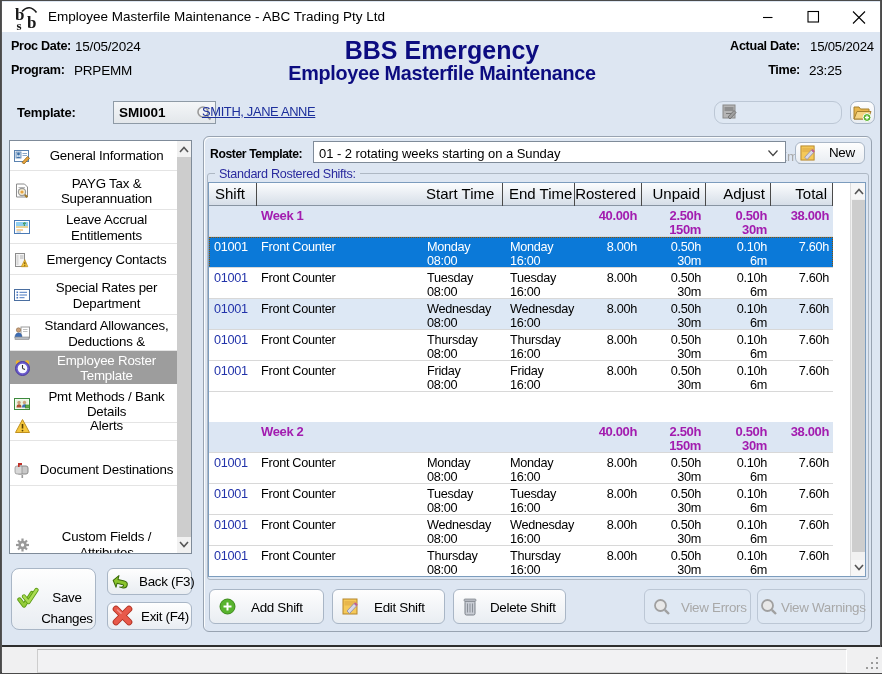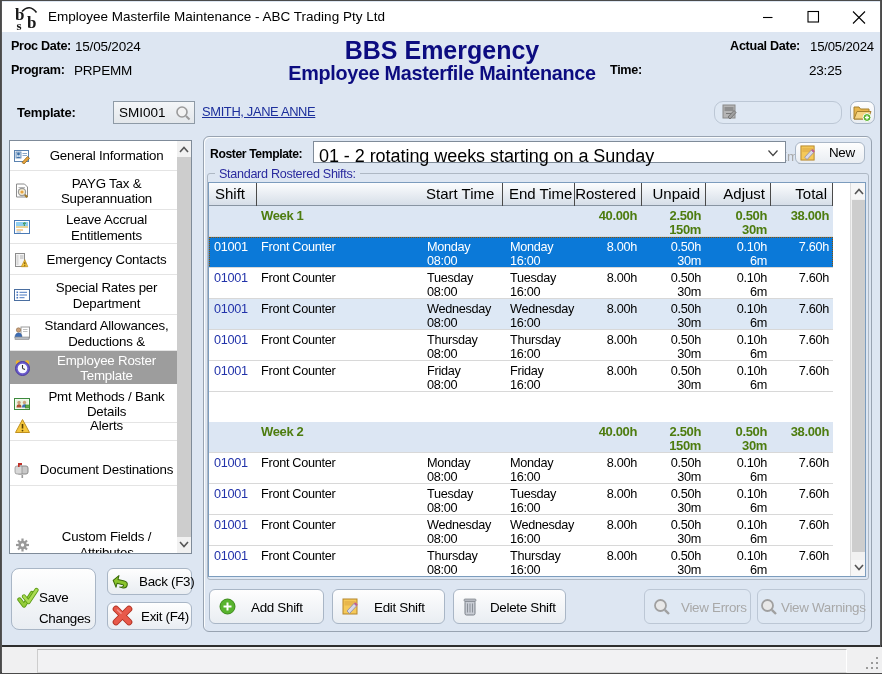--- a/index.html
+++ b/index.html
@@ -6,57 +6,57 @@
 html,body { width:882px; height:674px; overflow:hidden; }
 body { font-family:"Liberation Sans", sans-serif; font-size:13px; color:#000; }
 #win { position:absolute; left:0; top:0; width:882px; height:674px; background:#dde6f2; border:1px solid #4a4a4a; }
 #titlebar { position:absolute; left:1px; top:1px; width:879px; height:30px; background:#fff; }
 #tbtitle { position:absolute; left:46px; top:7px; font-size:13.5px; color:#000; }
 .hlabel { position:absolute; font-weight:bold; font-size:12.6px; letter-spacing:-0.3px; }
 .hval { position:absolute; font-size:13.5px; letter-spacing:-0.2px; }
 #bigtitle { position:absolute; left:0; top:35px; width:882px; text-align:center; font-size:25px; font-weight:bold; color:#0c0c80; }
 #subtitle { position:absolute; left:0; top:61px; width:882px; text-align:center; font-size:19.8px; font-weight:bold; color:#0c0c80; letter-spacing:-0.3px; }
 #emplabel { position:absolute; left:16px; top:104px; font-weight:bold; font-size:13px; letter-spacing:-0.2px; }
-#empbox { position:absolute; left:112px; top:100px; width:82px; height:23px; background:linear-gradient(#f4f6f8,#e3e7eb); border:1px solid #8e9aa6; }
+#empbox { position:absolute; left:112px; top:100px; width:103px; height:23px; background:linear-gradient(#f4f6f8,#e3e7eb); border:1px solid #8e9aa6;font-weight:bold; }
 #empbox span { position:absolute; left:5px; top:3px; font-size:13.5px; }
 #emplink { position:absolute; left:201px; top:103px; font-size:12.9px; letter-spacing:-0.35px; color:#1c2f9c; text-decoration:underline; }
 .btn { position:absolute; background:linear-gradient(#fefefe,#e9edf2); border:1px solid #a9b6c6; border-radius:6px; }
 .btn.disabled { background:#dfe8f3; border-color:#bcc7d5; }
 .btnlabel { position:absolute; font-size:13.4px; letter-spacing:-0.3px; }
 .gray { color:#a8a8a8; }
 #sidebar { position:absolute; left:8px; top:139px; width:183px; height:414px; background:#fff; border:1px solid #7f8b99; overflow:hidden; }
 .sbrow { position:absolute; left:0; width:167px; }
 .sbrow .tx { position:absolute; left:26px; width:141px; text-align:center; font-size:13.3px; letter-spacing:-0.2px; line-height:15.5px; top:50%; transform:translateY(-50%); white-space:nowrap; }
 .sbrow .sep { position:absolute; left:0; bottom:0; width:167px; height:1px; background:#e4e4e4; }
 .sbicon { position:absolute; left:4px; top:50%; transform:translateY(-50%); }
 .sbsel { background:#9d9d9d; }
 .sbsel .tx { color:#fff; }
 #sbscroll { position:absolute; right:0; top:0; width:14px; height:412px; background:#f1f1f1; }
 #sbscroll .thumb { position:absolute; left:0; top:16px; width:14px; height:380px; background:#cdcdcd; }
 .arr { position:absolute; left:0; width:14px; height:16px; background:#f1f1f1; text-align:center; }
 #panel { position:absolute; left:202px; top:135px; width:669px; height:496px; border:1px solid #98a3b1; border-radius:6px; box-shadow:inset 1px 1px 0 rgba(255,255,255,0.85); }
 #rtlabel { position:absolute; left:209px; top:146px; font-weight:bold; font-size:12.2px; letter-spacing:-0.4px; }
 #rtdrop { position:absolute; left:312px; top:140px; width:473px; height:22px; background:#fff; border:1px solid #7f8b99; }
-#rtdrop span { position:absolute; left:5px; top:4px; font-size:18px; letter-spacing:-0.05px; }
+#rtdrop span { position:absolute; left:5px; top:4px; font-size:13px; letter-spacing:-0.05px; }
 #fieldset { position:absolute; left:206px; top:172px; width:662px; height:407px; border:1px solid #aeb8c4; border-radius:3px; }
 #fslegend { position:absolute; left:214px; top:166px; background:#dde6f2; padding:0 4px; font-size:12.6px; letter-spacing:-0.3px; color:#2a2a9e; }
 #tbl { position:absolute; left:207px; top:181px; width:658px; height:395px; background:#fff; border:1px solid #7c9cbd; overflow:hidden; }
 #thead { position:absolute; left:0; top:0; width:624px; height:23px; background:linear-gradient(#fcfdfe,#d6dee8); border-bottom:1px solid #8894a2; }
 .th { position:absolute; top:0; height:23px; border-right:1px solid #4a4a4a; font-size:15px; line-height:22px; }
 .thl { padding-left:6px; }
 .thr { text-align:right; padding-right:5px; }
 .row { position:absolute; left:0; width:624px; height:31px; }
 .row .bline { position:absolute; left:0; bottom:0; width:624px; height:1px; background:#d8d8d8; }
 .c { position:absolute; font-size:12.7px; letter-spacing:-0.3px; line-height:14px; white-space:pre; }
 .cr { text-align:right; }
 .rowsel { background:#0b79d8; outline:1px dotted #8a5200; outline-offset:-1px; }
 .rowsel .c { color:#fff; }
 .rowblue { background:#dde8f5; }
 .weekrow { background:#dce6f3; }
-.weekrow .c { color:#4d7c0f; font-weight:bold; letter-spacing:-0.35px; font-size:13px; }
+.weekrow .c { color:#a21caf; font-weight:bold; letter-spacing:-0.35px; font-size:13px; }
 .num { color:#2233aa; }
 #tscroll { position:absolute; left:641px; top:0; width:15px; height:393px; background:#f1f1f1; border-left:1px solid #dcdcdc; }
 #tscroll .thumb { position:absolute; left:1px; top:17px; width:13px; height:352px; background:#cdcdcd; }
 #statusline { position:absolute; left:0px; top:644px; width:882px; height:2px; background:#2e2e2e; }
 #statusbar { position:absolute; left:1px; top:646px; width:880px; height:26px; background:#f0f0f1; }
 #statusinset { position:absolute; left:35px; top:2px; width:810px; height:24px; background:#f2f2f3; border:1px solid #d5d5d5; border-right:1px solid #fff; border-top-color:#b5b5b5; border-left-color:#cdcdcd; }
 #grip { position:absolute; right:3px; bottom:3px; }
 </style>
 </head>
 <body>
@@ -75,21 +75,21 @@
     <rect x="52" y="2.5" width="10.5" height="10.5" fill="none" stroke="#000" stroke-width="1.1"></rect>
     <line x1="97" y1="2.5" x2="109" y2="14.5" stroke="#000" stroke-width="1.1"></line>
     <line x1="109" y1="2.5" x2="97" y2="14.5" stroke="#000" stroke-width="1.1"></line>
   </svg>
   <div class="hlabel" style="left:10px; top:38px;">Proc Date:</div>
   <div class="hval" style="left:74px; top:38px;">15/05/2024</div>
   <div class="hlabel" style="left:10px; top:62px;">Program:</div>
   <div class="hval" style="left:73px; top:62px;">PRPEMM</div>
   <div class="hlabel" style="left:609px; top:38px; width:190px; text-align:right;">Actual Date:</div>
   <div class="hval" style="left:809px; top:38px; font-size:13.2px;">15/05/2024</div>
-  <div class="hlabel" style="left:609px; top:62px; width:190px; text-align:left;">Time:</div>
+  <div class="hlabel" style="left:609px; top:62px; width:190px; text-align:right;">Time:</div>
   <div class="hval" style="left:808px; top:62px;">23:25</div>
   <div id="bigtitle">BBS Emergency</div>
   <div id="subtitle">Employee Masterfile Maintenance</div>
 
   <div id="emplabel">Template:</div>
   <div id="empbox">
       <span>SMI001</span>
     <svg style="position:absolute;right:3px;top:3px" width="16" height="16" viewBox="0 0 16 16">
       <circle cx="7" cy="7" r="5" fill="#f2f2f2" stroke="#9a9a9a" stroke-width="1.6"></circle>
       <line x1="11" y1="11" x2="14.5" y2="14.5" stroke="#9a9a9a" stroke-width="2"></line>
@@ -456,21 +456,21 @@
     </div>
   </div>
 
   <div class="btn" style="left:10px; top:567px; width:85px; height:62px; border-radius:8px;"></div>
   <svg style="position:absolute;left:16px;top:585px" width="22" height="24" viewBox="0 0 22 24">
     <path d="M2.5 13.5 L7 19.5 L15 7" fill="none" stroke="#5a9a14" stroke-width="4.4" stroke-linecap="round" stroke-linejoin="round"></path>
     <path d="M2.5 13.5 L7 19.5 L15 7" fill="none" stroke="#94cc3a" stroke-width="2.6" stroke-linecap="round" stroke-linejoin="round"></path>
     <path d="M7 10.5 L11.5 16 L19.5 4" fill="none" stroke="#5a9a14" stroke-width="4.2" stroke-linecap="round" stroke-linejoin="round"></path>
     <path d="M7 10.5 L11.5 16 L19.5 4" fill="none" stroke="#aadc52" stroke-width="2.6" stroke-linecap="round" stroke-linejoin="round"></path>
   </svg>
-  <div class="btnlabel" style="left:38px; top:586px; width:56px; line-height:21px;">Save Changes</div>
+  <div class="btnlabel" style="left:38px; top:586px; width:56px; text-align:center; line-height:21px;">Save Changes</div>
   <div class="btn" style="left:106px; top:567px; width:85px; height:27px;"></div>
   <svg style="position:absolute;left:111px;top:571px" width="21" height="19" viewBox="0 0 21 19">
     <path d="M5.5 12.5 L5.5 16.5 L1 10.5 L5.5 4.5 L5.5 8.5 L12 8.5 C17 8.5 17 15 12.5 15.5 L9 15.5 C13 15 13 12.5 11.5 12.5 Z" fill="#8ac52c" stroke="#3a6a0a" stroke-width="1" stroke-linejoin="round" transform="rotate(14 10 10)"></path>
   </svg>
   <div class="btnlabel" style="left:138px; top:573px;">Back (F3)</div>
   <div class="btn" style="left:106px; top:601px; width:85px; height:28px;"></div>
   <svg style="position:absolute;left:111px;top:604px" width="21" height="21" viewBox="0 0 21 21">
     <line x1="4" y1="4" x2="17" y2="17" stroke="#b03020" stroke-width="6.6" stroke-linecap="round"></line>
     <line x1="17" y1="4" x2="4" y2="17" stroke="#b03020" stroke-width="6.6" stroke-linecap="round"></line>
     <line x1="4" y1="4" x2="17" y2="17" stroke="#e8594a" stroke-width="4.8" stroke-linecap="round"></line>

